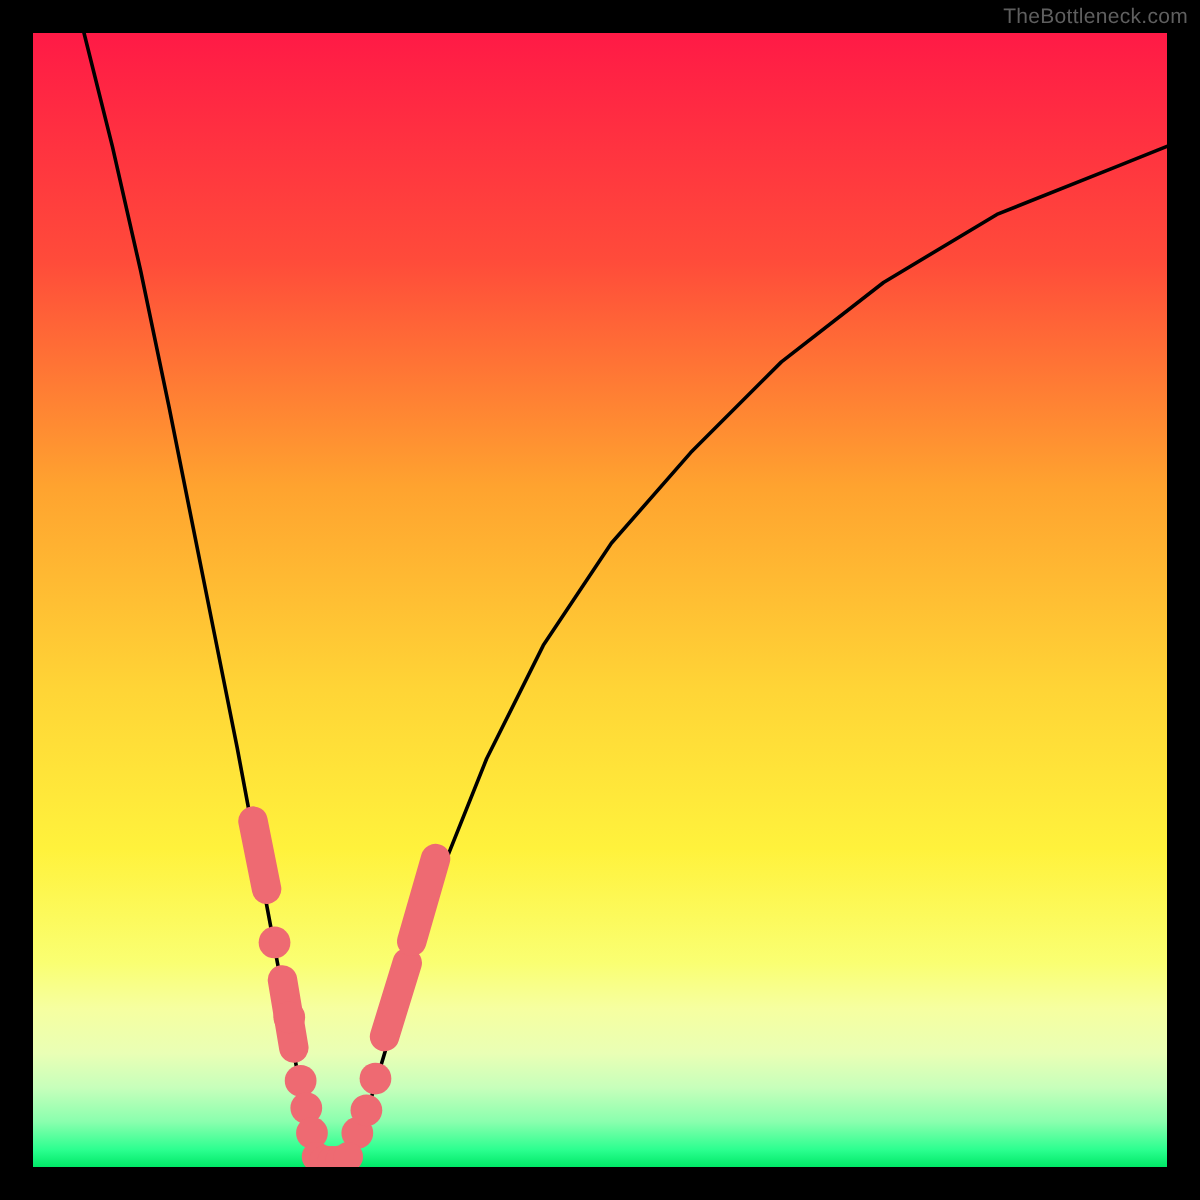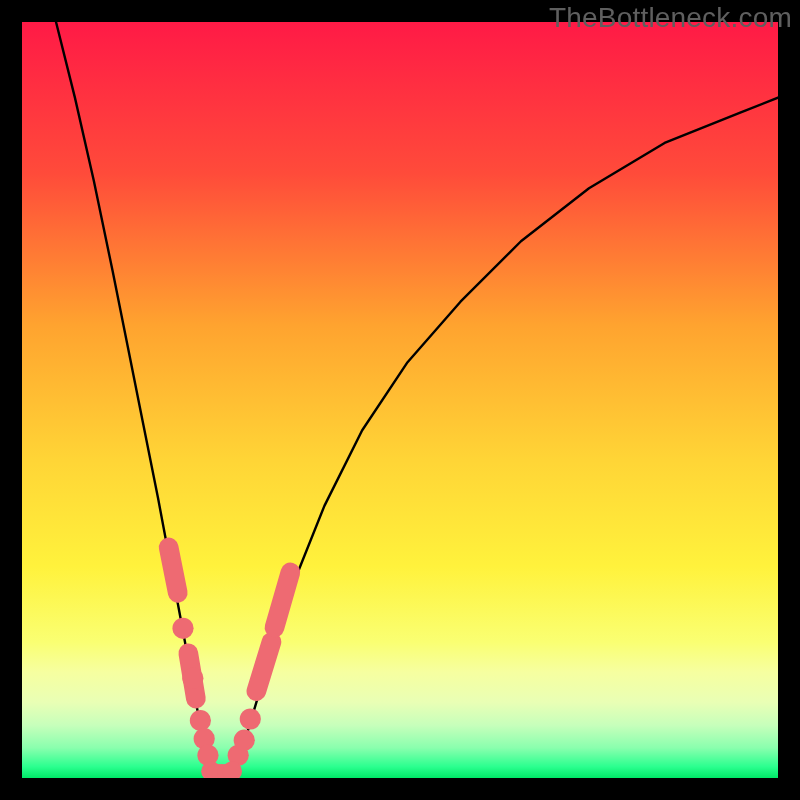--- a/index.html
+++ b/index.html
@@ -22,21 +22,21 @@
     left: 0;
     top: 0;
     width: 756px;
     height: 756px;
   }
   .watermark {
     position: absolute;
     top: 2px;
     right: 8px;
     font-family: Arial, Helvetica, sans-serif;
-    font-size: 28px;
+    font-size: 14px;
     font-weight: 400;
     color: #5f5f5f;
     letter-spacing: 0.2px;
     user-select: none;
   }
 </style>
 </head>
 <body>
 
 <div class="frame">

